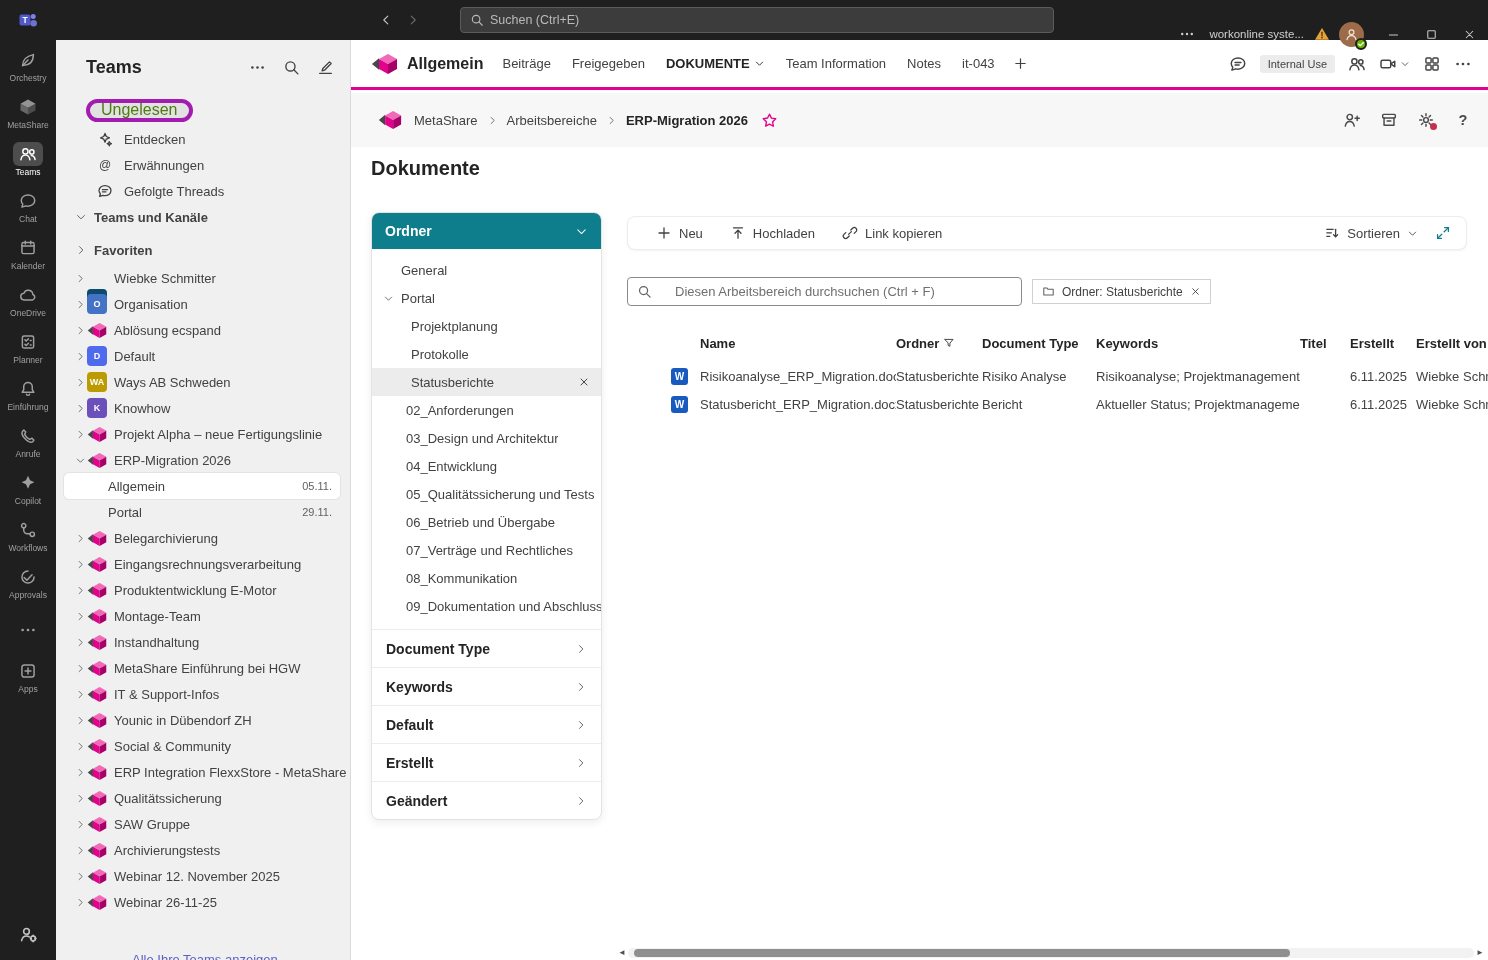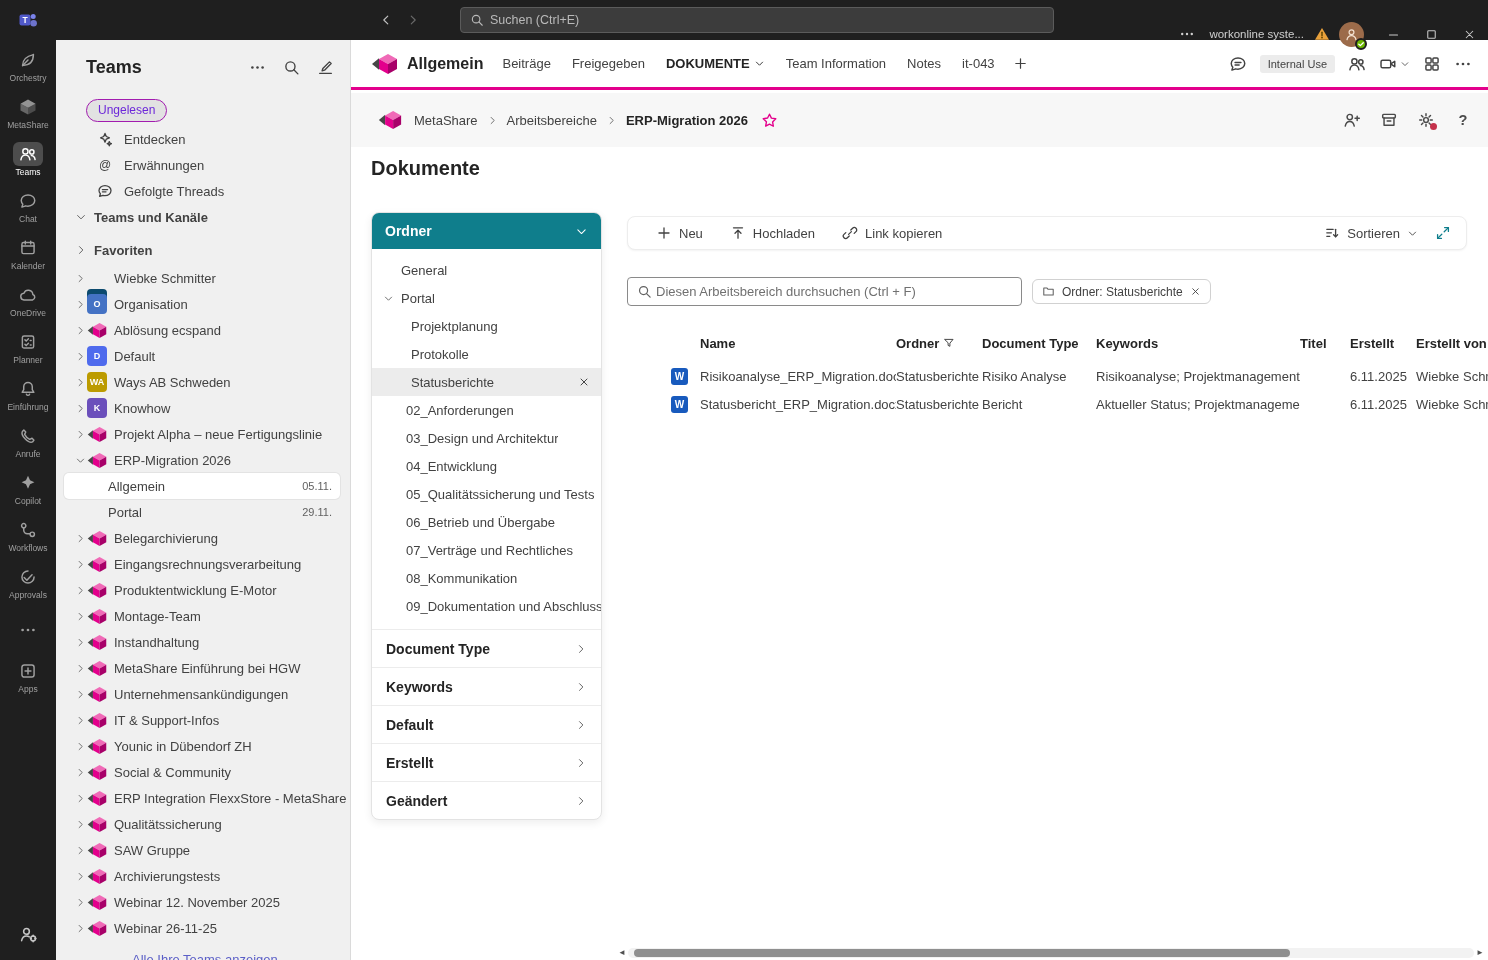--- a/index.html
+++ b/index.html
@@ -37,21 +37,21 @@
 .rail-label{font-size:8.5px;line-height:1;white-space:nowrap}
 .rail-bottom{margin-top:auto;padding-bottom:12px;color:#c6c6c6}
 .rail-bottom .icon{width:19px;height:19px;cursor:pointer}
 
 #sidebar{position:absolute;top:40px;left:56px;bottom:0;width:295px;background:#f0f0f0;border-right:1px solid #dadada;overflow:hidden}
 .sb-header{height:54px;display:flex;align-items:center;padding:0 16px 0 30px}
 .sb-title{font-size:18px;font-weight:700;color:#242424}
 .sb-actions{margin-left:auto;display:flex;gap:17px;color:#424242}
 .sb-actions .icon{width:17px;height:17px;cursor:pointer}
 .sb-chip-row{height:32px;display:flex;align-items:center;padding-left:30px}
-.chip{background:#e2e2e2;border:1px solid #a21caf;border-radius:14px;height:23px;display:flex;align-items:center;padding:0 11px;font-size:12px;color:#6d28d9;cursor:pointer}
+.chip{background:#e2e2e2;border:4px solid #a21caf;border-radius:14px;height:23px;display:flex;align-items:center;padding:0 11px;font-size:16px;color:#4d7c0f;cursor:pointer}
 .quick-link{height:26px;display:flex;align-items:center;gap:11px;padding-left:41px;font-size:13px;color:#424242;cursor:pointer}
 .quick-link .icon{width:16px;height:16px}
 .sb-section{height:26px;display:flex;align-items:center;gap:7px;padding-left:19px;font-size:13px;font-weight:600;color:#424242;cursor:pointer}
 .sb-section .icon{width:12px;height:12px;color:#616161}
 .sec-fav{margin-top:7px}
 #teams-list{padding-top:2px}
 .team-row{height:26px;display:flex;align-items:center;padding-left:19px;font-size:13px;color:#424242;cursor:pointer}
 .team-row .chev{width:11px;height:11px;color:#616161;margin-right:1px}
 .team-avatar{width:20px;height:20px;border-radius:4px;margin-right:7px;display:flex;align-items:center;justify-content:center;font-size:9px;font-weight:700;color:#fff;flex:none}
 .team-avatar.ms{background:transparent}
@@ -104,25 +104,25 @@
 .fsec{height:38px;display:flex;align-items:center;padding:0 14px;font-size:14px;font-weight:600;color:#242424;border-top:1px solid #ececec;cursor:pointer}
 .fsec .icon{margin-left:auto;width:12px;height:12px;color:#616161}
 
 #toolbar{position:absolute;top:176px;left:276px;width:840px;height:34px;border:1px solid #ededed;border-radius:8px;background:#fff;box-shadow:0 1px 2px rgba(0,0,0,.05);display:flex;align-items:center;gap:27px;padding:0 15px 0 28px;font-size:13px;color:#424242}
 .tb-btn{display:flex;align-items:center;gap:7px;cursor:pointer;white-space:nowrap}
 .tb-btn .icon{width:16px;height:16px}
 .tb-btn .schev{width:11px;height:11px}
 .tb-rgt{margin-left:auto;display:flex;align-items:center;gap:17px}
 .teal-ic{color:#0F7E8C;width:16px;height:16px;cursor:pointer}
 #search-row{position:absolute;top:237px;left:276px;display:flex;align-items:center;gap:10px}
-.search-box{width:395px;height:29px;border:1px solid #8a8a8a;border-radius:4px;background:#fff;display:flex;align-items:center;gap:4px;padding:0 9px}
+.search-box{width:395px;height:29px;border:1px solid #8a8a8a;border-radius:4px;background:#fff;display:flex;align-items:center;gap:23px;padding:0 9px}
 .search-box .icon{width:15px;height:15px;color:#616161}
 .search-box input{flex:1;border:0;outline:0;font-size:13px;font-family:inherit;color:#242424}
 .search-box input::placeholder{color:#707070}
-.filter-chip{height:25px;border:1px solid #d1d1d1;border-radius:6px;background:#fff;display:flex;align-items:center;gap:7px;padding:0 9px;font-size:12px;color:#424242}
+.filter-chip{height:25px;border:1px solid #d1d1d1;border-radius:0;background:#fff;display:flex;align-items:center;gap:7px;padding:0 9px;font-size:12px;color:#424242}
 .filter-chip .fold{width:13px;height:13px;color:#616161}
 .filter-chip .x{width:11px;height:11px;color:#424242;cursor:pointer}
 #doc-table{position:absolute;top:290px;left:276px;right:0;overflow:hidden}
 .trow{display:flex;align-items:center;height:28px;width:909px;padding-left:33px;font-size:13px;color:#424242;white-space:nowrap;cursor:pointer}
 .trow.thead{height:26px;font-weight:600;color:#242424;margin-bottom:6px;cursor:default}
 .cell{overflow:hidden;padding-right:10px;display:flex;align-items:center;gap:4px}
 .c-icon{width:40px;padding-right:0}
 .c-name{width:196px}.c-ordner{width:86px}.c-doctype{width:114px}.c-keywords{width:204px}
 .c-titel{width:50px}.c-erstellt{width:66px}.c-von{width:120px}
 .word-ic{width:17px;height:17px;background:#185ABD;color:#fff;border-radius:3px;font-size:10px;font-weight:700;display:flex;align-items:center;justify-content:center;margin-left:11px}
@@ -670,36 +670,20 @@
             </svg>
           </span>
           <span class="team-avatar ms">
             <svg viewBox="0 0 27 22">
               <polygon points="1,11 8,5.2 8,16.8" fill="#474747"></polygon>
               <polygon points="17,1 26,6 17,11 8,6" fill="#F06AB7"></polygon>
               <polygon points="8,6 17,11 17,21 8,16" fill="#E3008C"></polygon>
               <polygon points="26,6 17,11 17,21 26,16" fill="#A80069"></polygon>
             </svg>
           </span>
-          <span class="team-name">Unternehmensankündigungen</span>
-        </div>
-        <div class="team-row">
-          <span class="icon chev">
-            <svg viewBox="0 0 16 16" fill="none" stroke="currentColor" stroke-width="1.3" stroke-linecap="round" stroke-linejoin="round">
-              <path d="M6 3.5 10.5 8 6 12.5"></path>
-            </svg>
-          </span>
-          <span class="team-avatar ms">
-            <svg viewBox="0 0 27 22">
-              <polygon points="1,11 8,5.2 8,16.8" fill="#474747"></polygon>
-              <polygon points="17,1 26,6 17,11 8,6" fill="#F06AB7"></polygon>
-              <polygon points="8,6 17,11 17,21 8,16" fill="#E3008C"></polygon>
-              <polygon points="26,6 17,11 17,21 26,16" fill="#A80069"></polygon>
-            </svg>
-          </span>
           <span class="team-name">IT &amp; Support-Infos</span>
         </div>
         <div class="team-row">
           <span class="icon chev">
             <svg viewBox="0 0 16 16" fill="none" stroke="currentColor" stroke-width="1.3" stroke-linecap="round" stroke-linejoin="round">
               <path d="M6 3.5 10.5 8 6 12.5"></path>
             </svg>
           </span>
           <span class="team-avatar ms">
             <svg viewBox="0 0 27 22">

